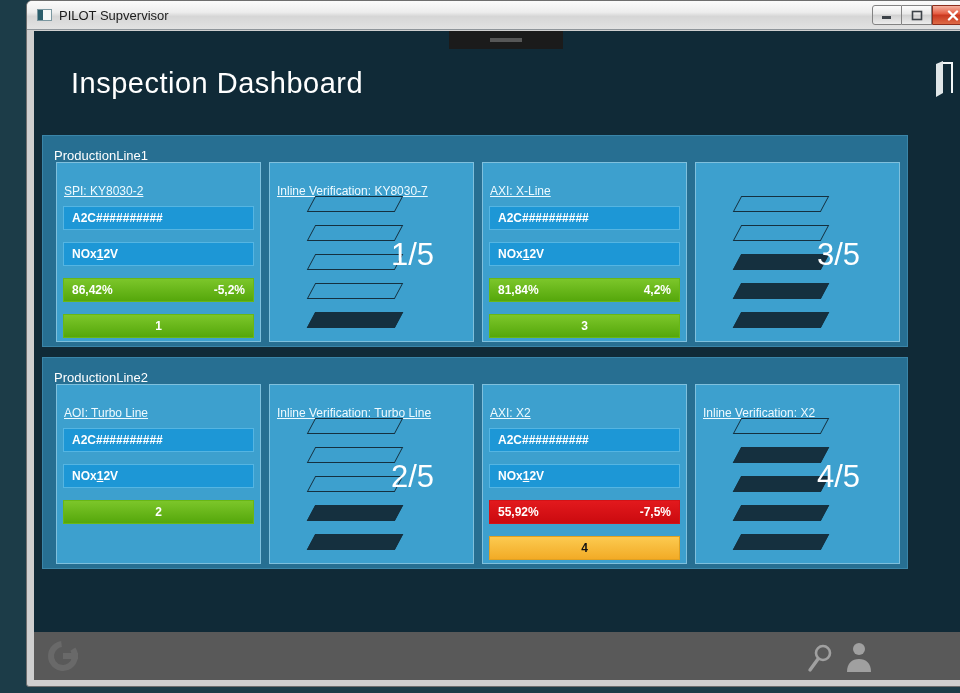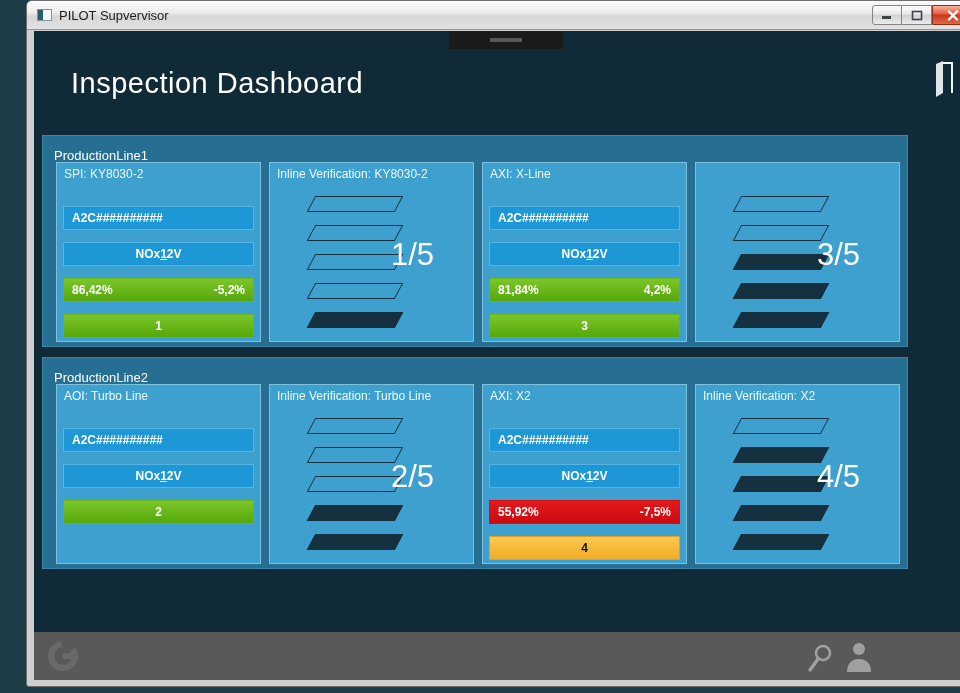--- a/index.html
+++ b/index.html
@@ -31,28 +31,28 @@
   .page-title{position:absolute;top:36px;left:37px;font-size:29px;font-weight:300;color:#ffffff;letter-spacing:.5px;}
   .exit-btn{position:absolute;top:28px;right:22px;width:26px;height:40px;cursor:pointer;}
 
   
   .group{position:absolute;left:8px;width:866px;height:212px;background:#276f92;border:1px solid #3a85a8;box-sizing:border-box;}
   .group--1{top:104px;}
   .group--2{top:326px;}
   .group-title{padding:12px 0 0 11px;font-size:13px;color:#ffffff;}
   .panels{position:absolute;top:26px;left:13px;display:flex;gap:8px;}
   .panel{position:relative;width:205px;height:180px;background:#3da0ce;border:1px solid #7fc0dd;box-sizing:border-box;}
-  .panel-title{padding:4px 7px 0 7px;font-size:12px;color:#eefaff;}
+  .panel-title{padding:21px 7px 0 7px;font-size:12px;color:#eefaff;text-decoration:underline;}
 
   
   .station-rows{position:absolute;top:43px;left:6px;right:6px;display:flex;flex-direction:column;gap:12px;}
   .bar{height:24px;box-sizing:border-box;display:flex;align-items:center;
        font-size:12px;font-weight:bold;color:#ffffff;padding:0 8px;}
   .bar.blue{background:#1d97d6;border:1px solid #55b5e2;}
-  .bar.center{justify-content:center;}
+  .bar.center{justify-content:flex-start;}
   .bar.metric{justify-content:space-between;}
   .bar.count{justify-content:center;}
   .s-green{background:linear-gradient(#7cc62a,#55a70b);border:1px solid #69b716;}
   .s-red{background:linear-gradient(#e2191d,#cb0a0f);border:1px solid #d41216;}
   .s-amber{background:linear-gradient(#fcca50,#f2ab26);border:1px solid #e0a021;color:#111111;}
   .u{text-decoration:underline;}
 
   
   .stack{position:absolute;top:33px;left:41px;}
   .pill{width:88px;height:16px;margin-bottom:13px;transform:skewX(-28deg);
@@ -125,21 +125,21 @@
                 <span>86,42%</span>
                 <span>-5,2%</span>
               </div>
               <div class="bar count s-green">
                 <span>1</span>
               </div>
             </div>
           </article>
 
           <article class="panel">
-            <div class="panel-title">Inline Verification: KY8030-2</div>
+            <div class="panel-title">Inline Verification: KY8030-7</div>
             <div class="stack">
                 <div class="pill"></div>
                 <div class="pill"></div>
                 <div class="pill"></div>
                 <div class="pill"></div>
                 <div class="pill filled"></div>
               </div>
             <div class="progress-label">1/5</div>
           </article>
 

